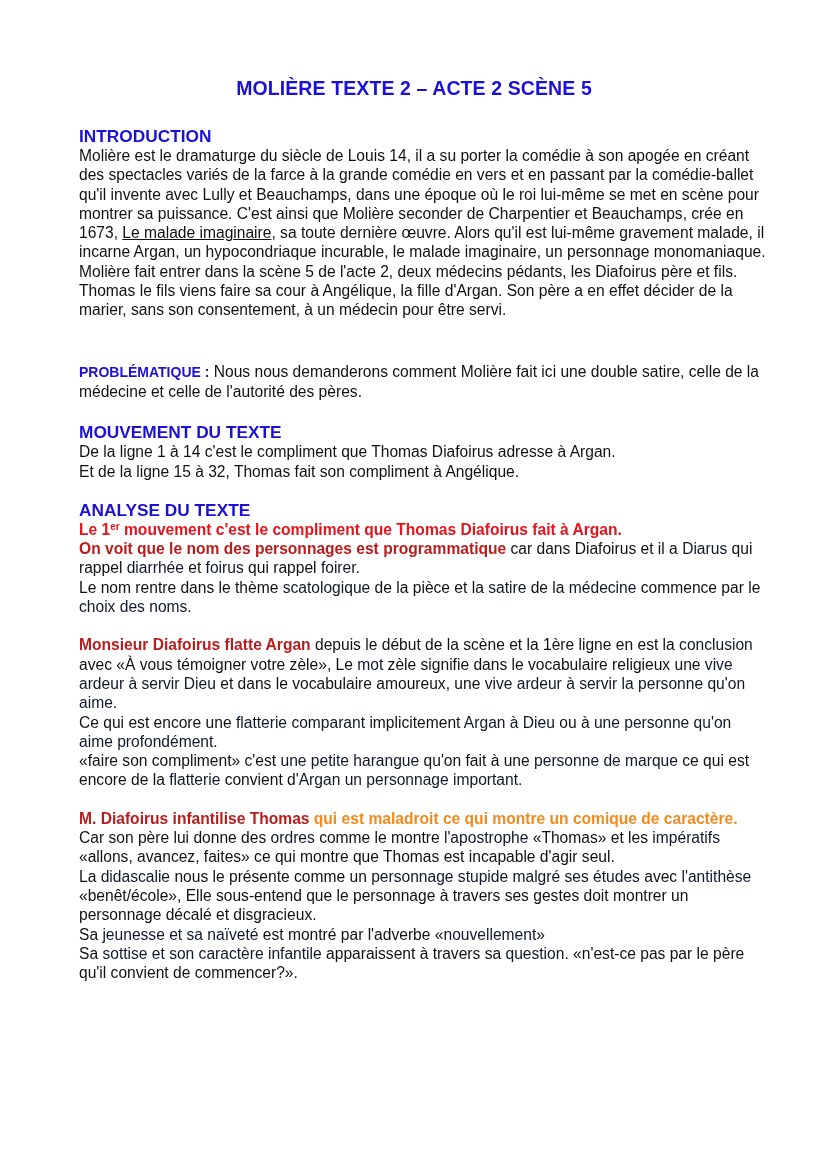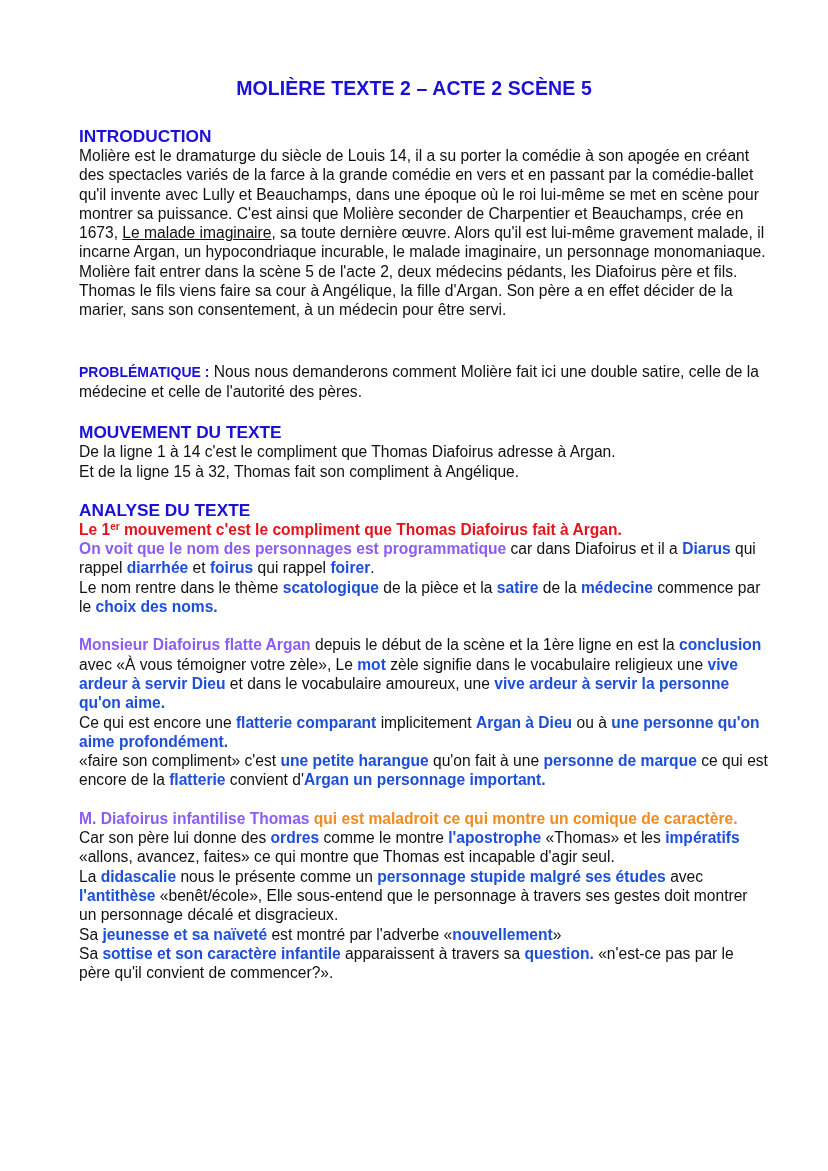--- a/index.html
+++ b/index.html
@@ -13,23 +13,23 @@
     line-height: 19.3px;
     padding-left: 44px;
   }
   .title {
     position: absolute; top: 79px; left: 0; width: 828px; text-align: center;
     font-weight: bold; font-size: 19.5px; color: #1a10d6; letter-spacing: 0.1px;
   }
   .content { position: absolute; left: 79px; top: 126px; width: 690px; }
   .h { color: #1a10d6; font-weight: bold; font-size: 17.3px; line-height: 20px; }
   p { margin: 0; }
-  b { font-weight: bold; color: #1d4ed8; }
+  b { font-weight: normal; color: #0f172a; }
   .red { color: #e3141b; font-weight: bold; }
-  .green { color: #8b5cf6; font-weight: bold; }
+  .green { color: #b91c1c; font-weight: bold; }
   .orange { color: #f28a1e; font-weight: bold; }
   .blue-b { color: #1a10d6; font-weight: bold; font-size: 14px; }
   .u { text-decoration: underline; }
   sup { font-size: 10px; line-height: 0; vertical-align: 5px; }
   .gap-s { height: 19px; }
   .gap-m { height: 21px; }
 </style>
 </head>
 <body>
 

